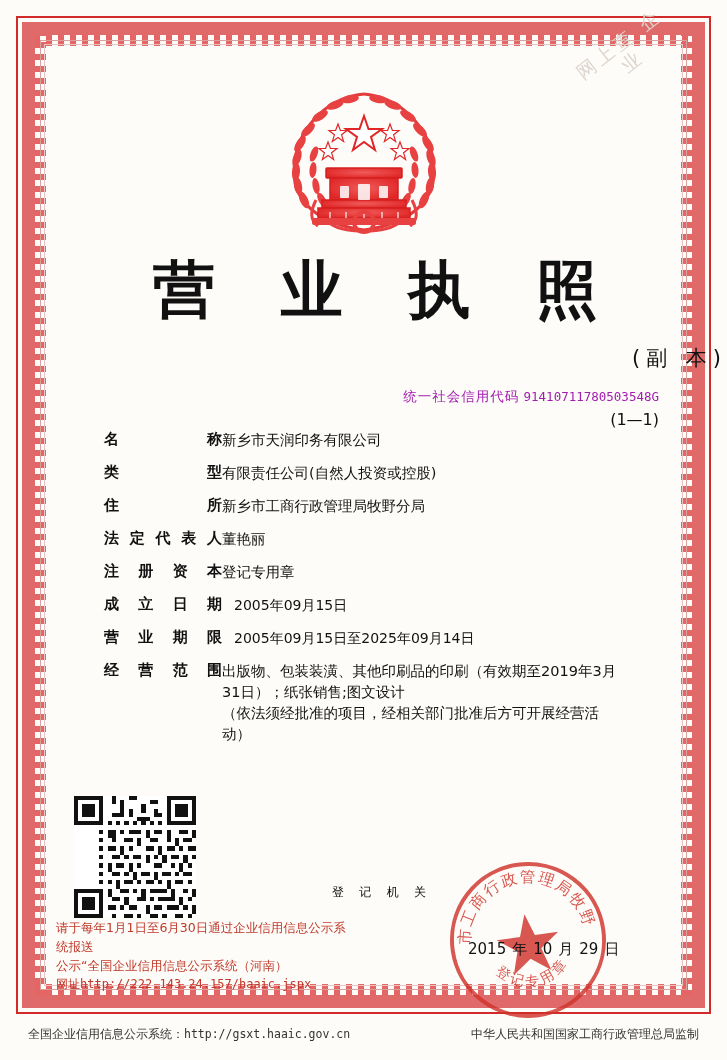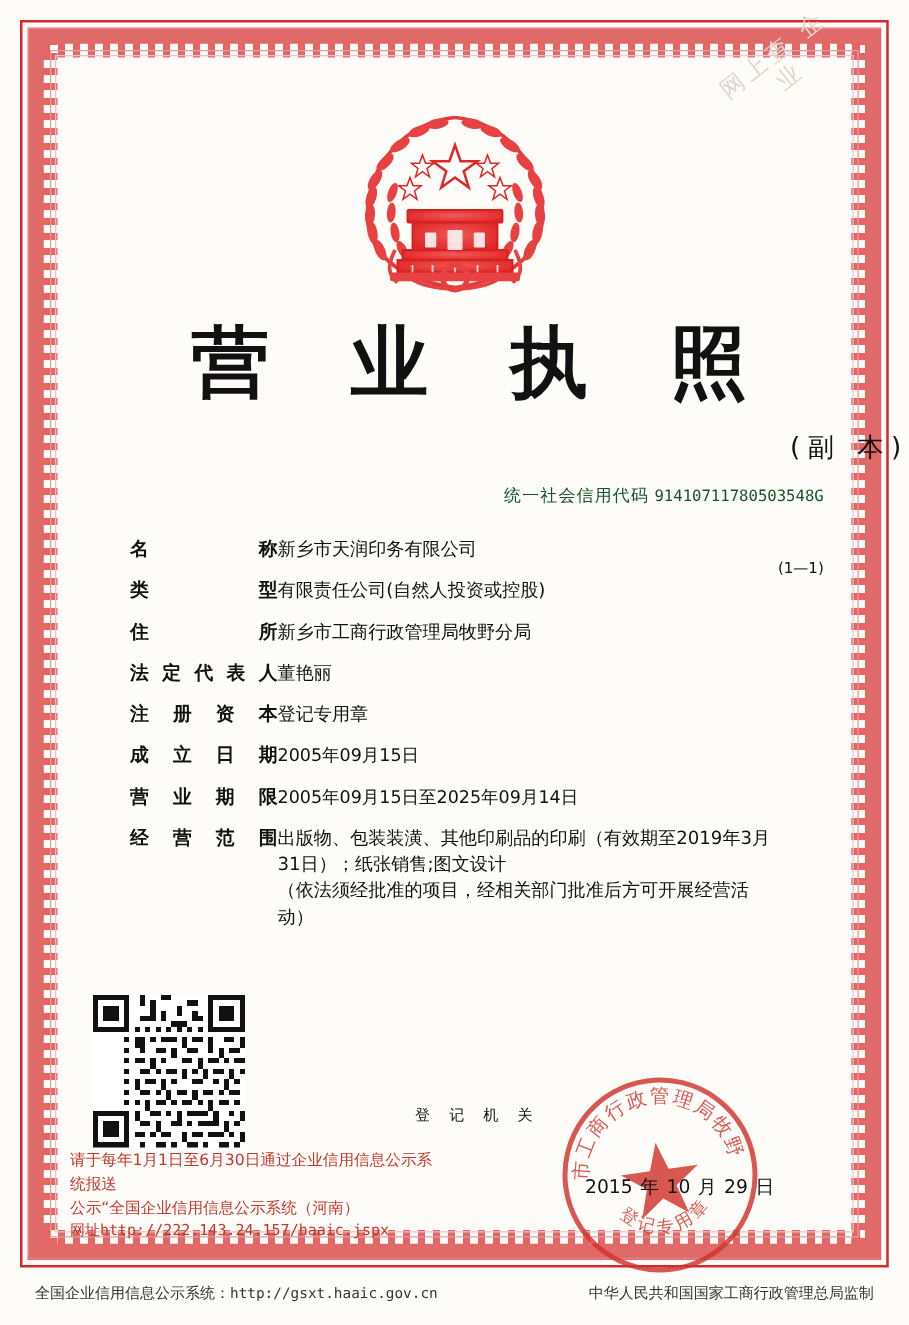--- a/index.html
+++ b/index.html
@@ -125,33 +125,32 @@
     color: #111;
   }
 
   
   .credit-line {
     position: absolute;
     right: 68px;
     top: 388px;
     font-family: "DejaVu Sans", sans-serif;
     font-size: 13.5px;
-    color: #14532d;
+    color: #a21caf;
     white-space: nowrap;
   }
   .credit-line .label { letter-spacing: 1px; }
   .credit-line .value { font-family: "DejaVu Sans Mono", monospace; font-size: 12.5px; }
   .page-no {
     position: absolute;
     right: 68px;
     top: 410px;
     font-family: "DejaVu Sans", sans-serif;
-    font-size: 12px;
+    font-size: 16px;
     color: #111;
-    margin-top: 37px;
   }
 
   
   .fields {
     position: absolute;
     left: 104px;
     top: 430px;
     width: 520px;
   }
   .field-row {
@@ -172,21 +171,21 @@
     white-space: nowrap;
   }
   .field-label span { display: inline-block; }
   .field-value {
     font-family: "DejaVu Sans", sans-serif;
     font-size: 14.5px;
     color: #111;
     line-height: 21px;
     white-space: pre-wrap;
   }
-  .field-value.num { font-size: 14px; }
+  .field-value.num { font-size: 14px; padding-left: 12px; }
   .row-scope .field-value { max-width: 400px; }
 
   
   .qr {
     position: absolute;
     left: 74px;
     top: 796px;
     width: 122px;
     height: 122px;
   }

